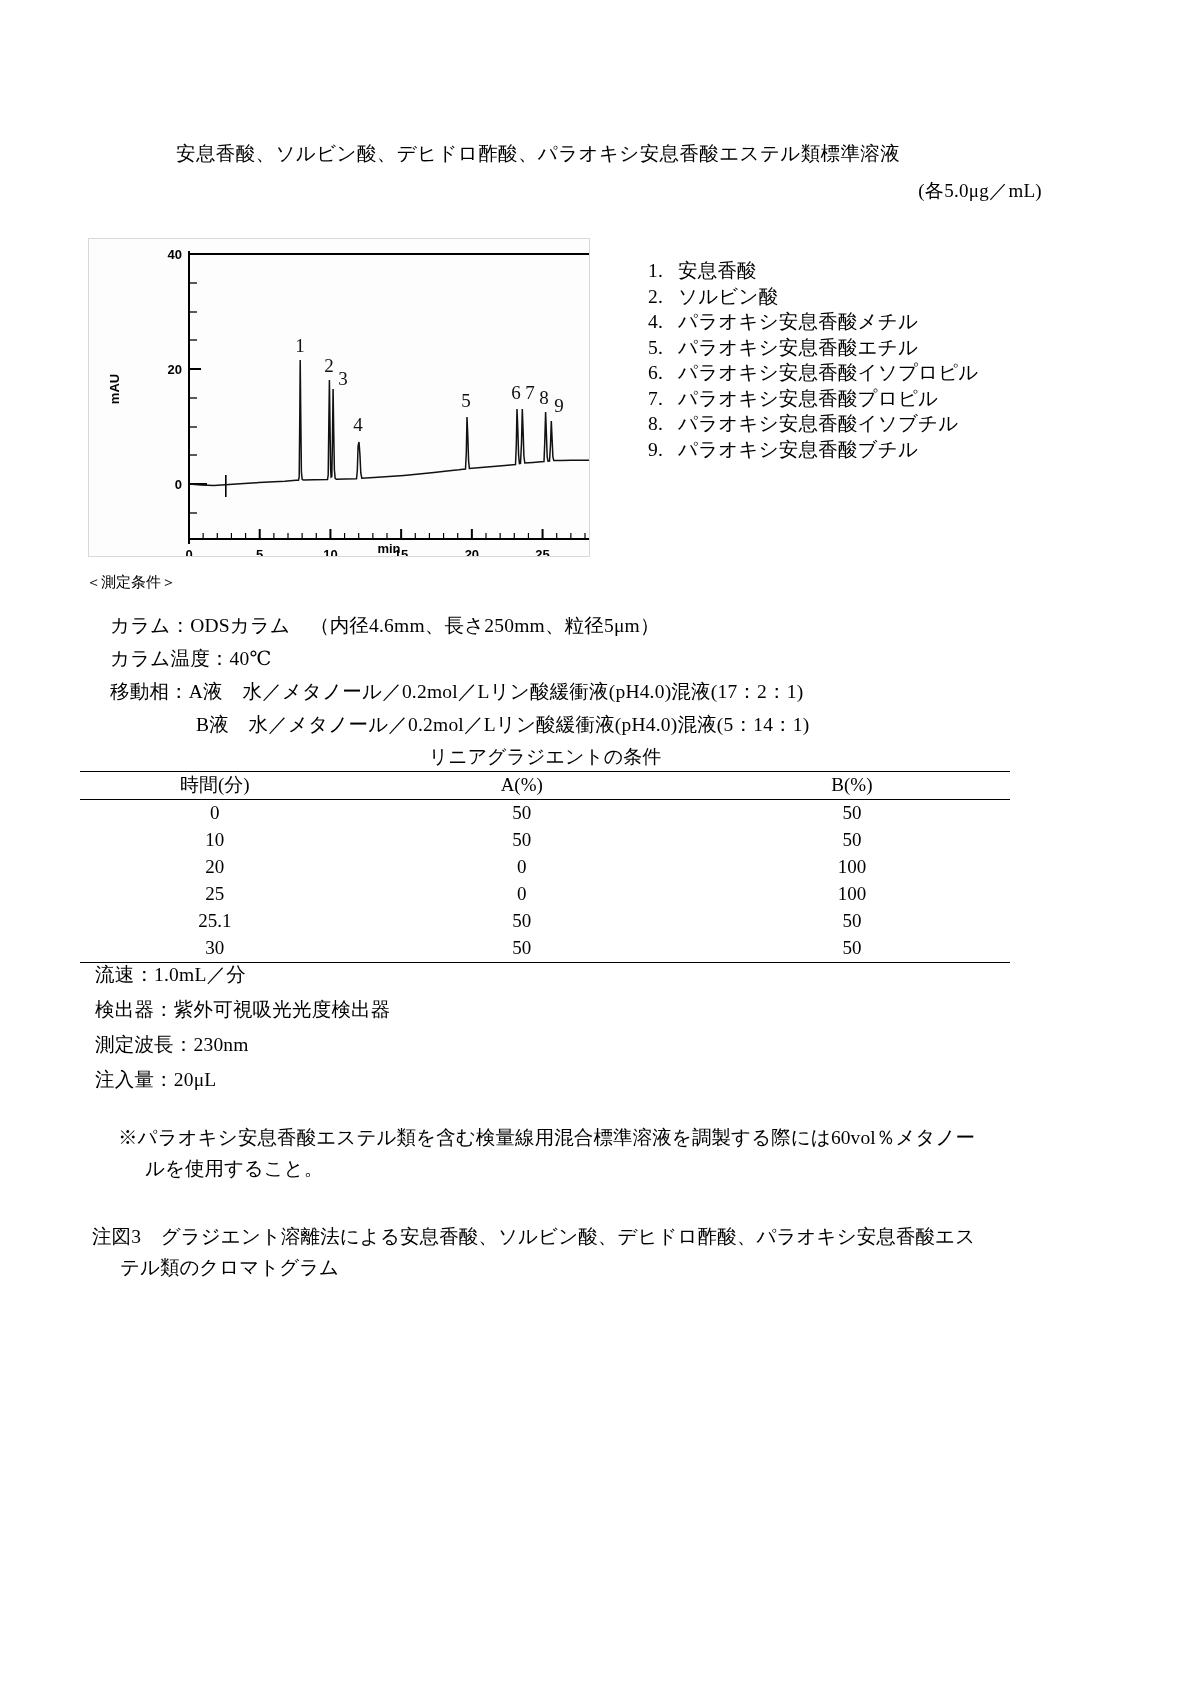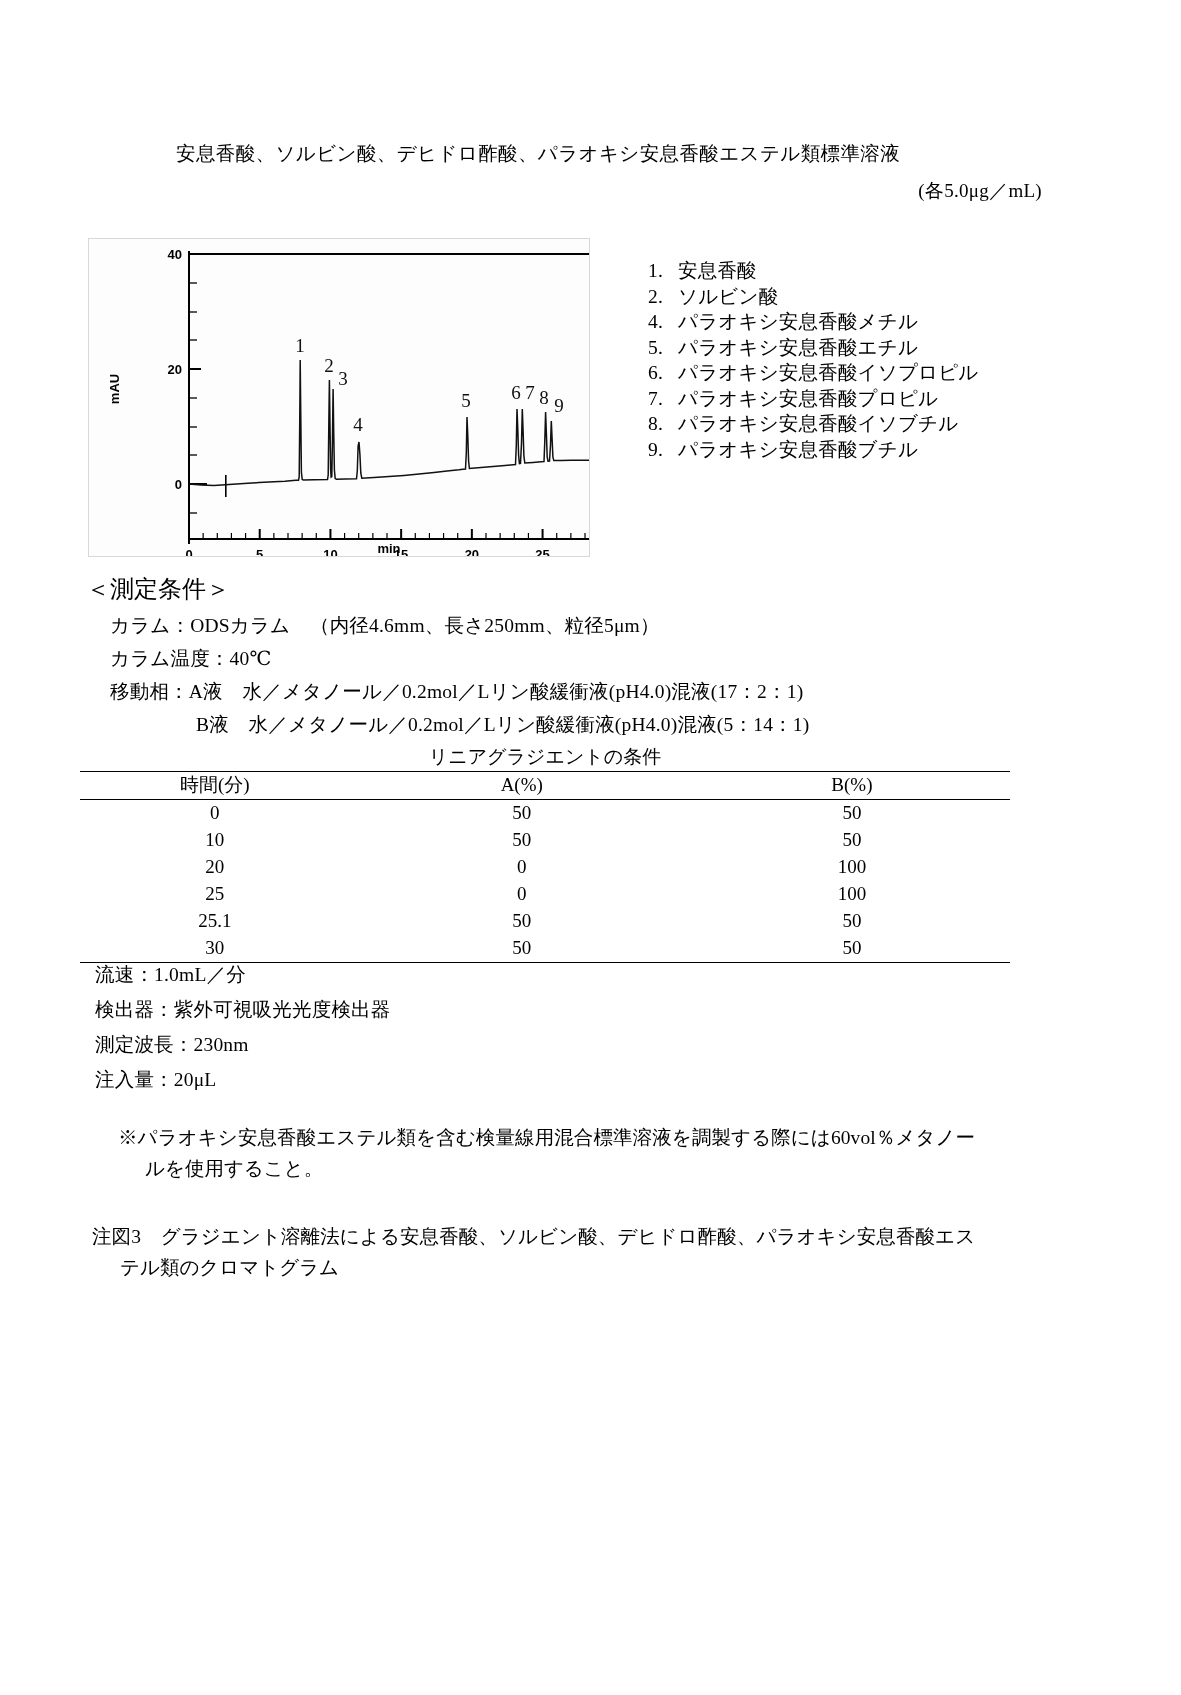--- a/index.html
+++ b/index.html
@@ -71,21 +71,21 @@
   .legend-num {
     display: inline-block;
     width: 30px;
   }
 
   
   .cond-head {
     position: absolute;
     left: 86px;
     top: 573px;
-    font-size: 24px;
+    font-size: 15px;
   }
   .cond-line {
     position: absolute;
     left: 110px;
     font-size: 19.5px;
     white-space: nowrap;
     letter-spacing: 0.2px;
   }
   .cond-l1 { top: 612px; }
   .cond-l2 { top: 645px; }

